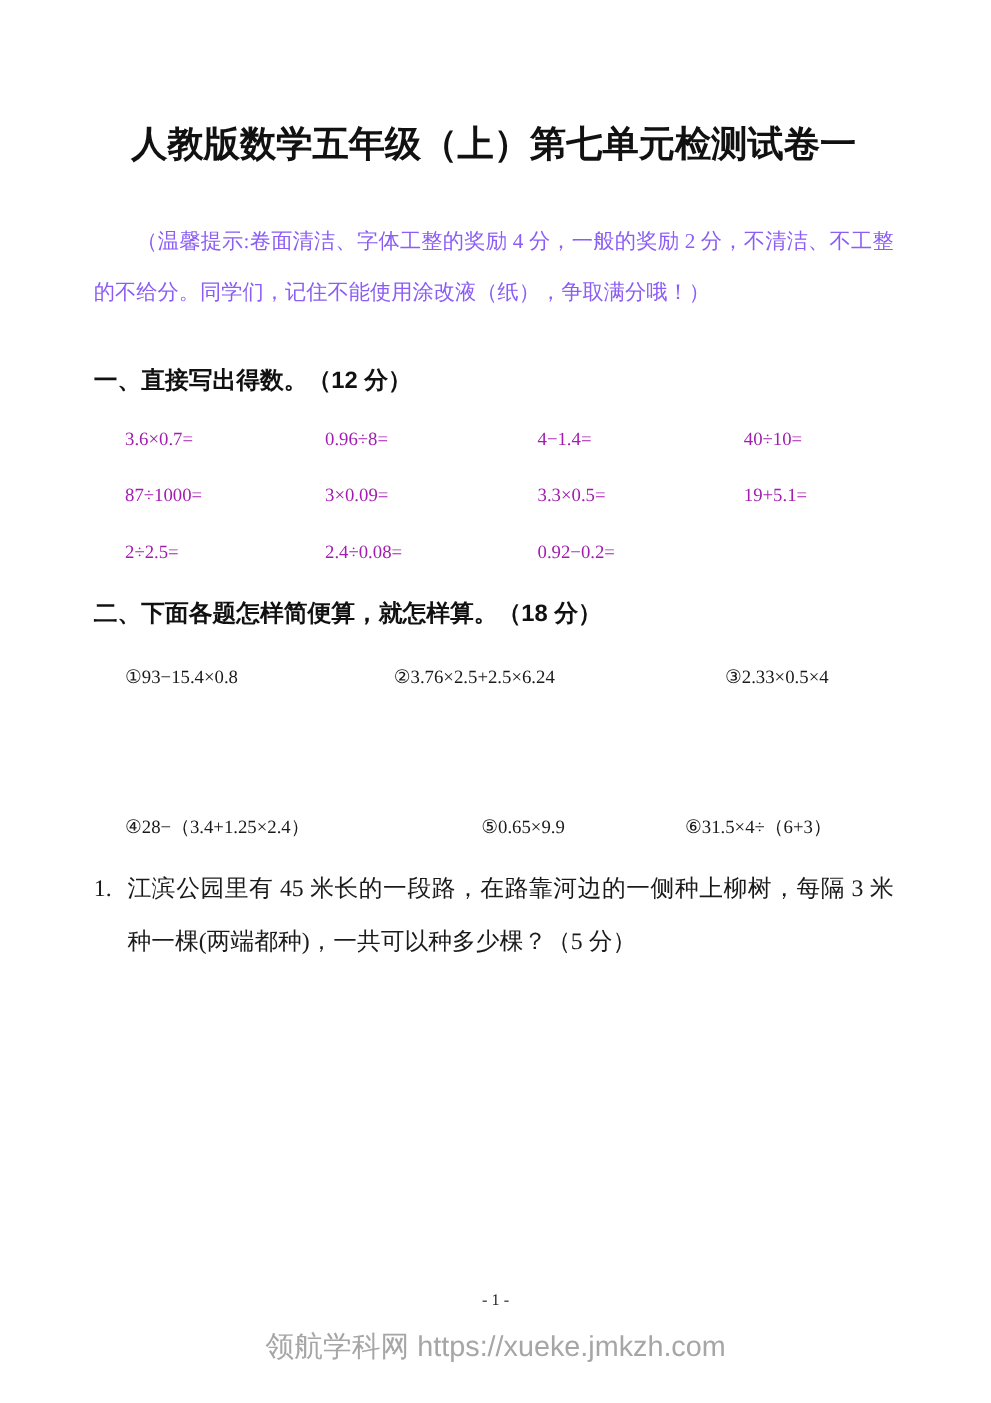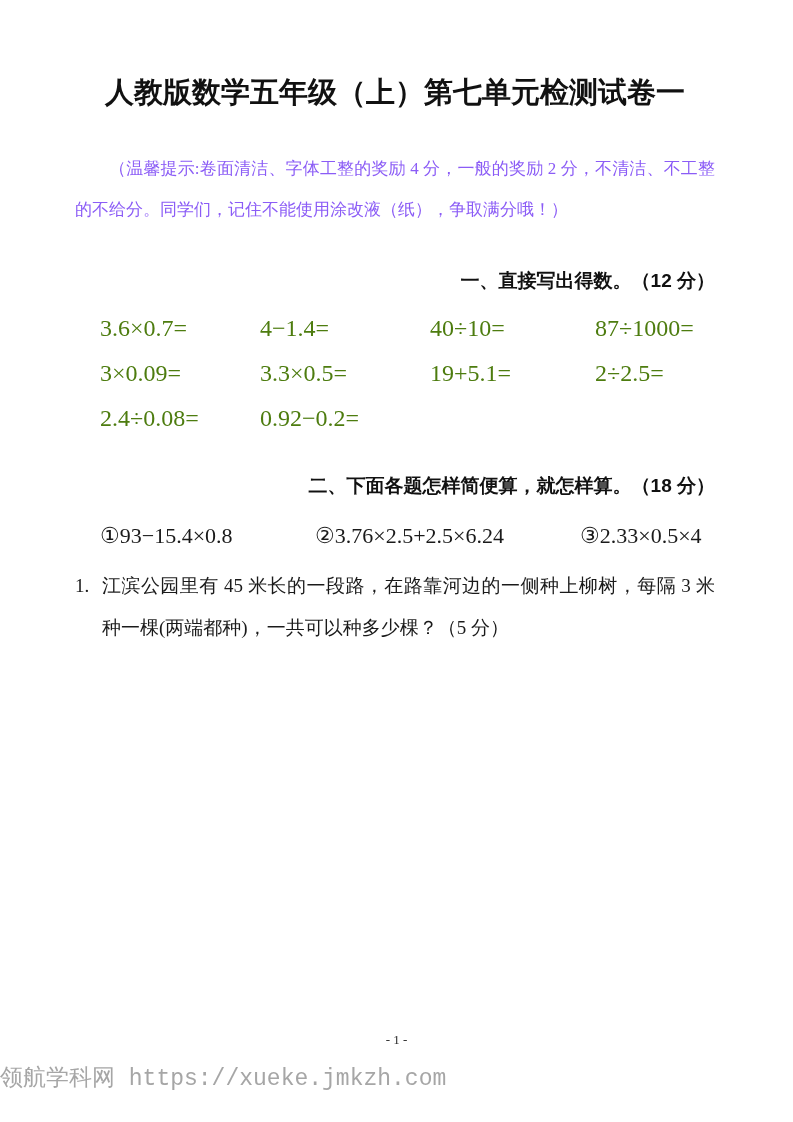--- a/index.html
+++ b/index.html
@@ -13,21 +13,21 @@
     height: 1122px;
     box-sizing: border-box;
     background: #ffffff;
     padding: 0 78px 0 75px;
     overflow: hidden;
     color: #1a1a1a;
     font-family: "Liberation Serif", "DejaVu Serif", serif;
   }
   .title {
     margin: 0;
-    padding-top: 74px;
+    padding-top: 98px;
     text-align: center;
     font-family: "Liberation Sans", "DejaVu Sans", sans-serif;
     font-weight: bold;
     font-size: 29px;
     line-height: 1.3;
     color: #111111;
   }
   .hint {
     margin: 36px 0 0 0;
     font-size: 17px;
@@ -36,44 +36,43 @@
     text-align: justify;
     color: #8b5cf6;
   }
   .sec-heading {
     margin: 0;
     font-family: "Liberation Sans", "DejaVu Sans", sans-serif;
     font-weight: bold;
     font-size: 19px;
     line-height: 26px;
     color: #111111;
-    text-align: right;
   }
   .h-s1 { margin-top: 38px; }
-  .h-s2 { margin-top: 32px; }
+  .h-s2 { margin-top: 14px; }
   .h-s3 {
     margin-top: 94px;
     line-height: 45px;
     padding-left: 22px;
     text-indent: -22px;
     text-align: justify;
   }
   .calc-grid {
     margin-top: 12px;
     padding-left: 25px;
     display: grid;
     grid-template-columns: 160px 170px 165px 1fr;
-    font-size: 24px;
+    font-size: 15px;
     line-height: 45px;
-    color: #4d7c0f;
+    color: #a21caf;
   }
   .s2-row {
     padding-left: 25px;
     display: grid;
-    font-size: 22px;
+    font-size: 15px;
     line-height: 26px;
     color: #1a1a1a;
   }
   .row-a {
     margin-top: 24px;
     grid-template-columns: 215px 265px 1fr;
   }
   .row-b {
     margin-top: 94px;
     grid-template-columns: 285px 163px 1fr;
@@ -99,58 +98,64 @@
     top: 1032px;
     text-align: center;
     font-size: 13px;
     color: #2a2a2a;
   }
   .watermark {
     position: absolute;
     left: 0;
     right: 0;
     top: 1062px;
-    text-align: left;
-    font-family: Liberation Mono, monospace;
+    text-align: center;
+    font-family: Liberation Sans, sans-serif;
     font-size: 23px;
     color: #a6a6a6;
   }
 </style>
 </head>
 <body>
 
 <div class="page">
 
   <h1 class="title">人教版数学五年级（上）第七单元检测试卷一</h1>
 
   <p class="hint">（温馨提示:卷面清洁、字体工整的奖励 4 分，一般的奖励 2 分，不清洁、不工整的不给分。同学们，记住不能使用涂改液（纸），争取满分哦！）</p>
 
   <h2 class="sec-heading h-s1">一、直接写出得数。（12 分）</h2>
 
   <div class="calc-grid">
     <span>3.6×0.7=</span>
+    <span>0.96÷8=</span>
     <span>4−1.4=</span>
     <span>40÷10=</span>
     <span>87÷1000=</span>
     <span>3×0.09=</span>
     <span>3.3×0.5=</span>
     <span>19+5.1=</span>
     <span>2÷2.5=</span>
     <span>2.4÷0.08=</span>
     <span>0.92−0.2=</span>
   </div>
 
   <h2 class="sec-heading h-s2">二、下面各题怎样简便算，就怎样算。（18 分）</h2>
 
   <div class="s2-row row-a">
     <span>①93−15.4×0.8</span>
     <span>②3.76×2.5+2.5×6.24</span>
     <span>③2.33×0.5×4</span>
   </div>
 
+  <div class="s2-row row-b">
+    <span>④28−（3.4+1.25×2.4）</span>
+    <span>⑤0.65×9.9</span>
+    <span>⑥31.5×4÷（6+3）</span>
+  </div>
 
 
   <div class="problem">
     <span class="pnum">1.</span>
     <div class="ptext">江滨公园里有 45 米长的一段路，在路靠河边的一侧种上柳树，每隔 3 米种一棵(两端都种)，一共可以种多少棵？（5 分）</div>
   </div>
 
   <div class="page-num">- 1 -</div>
 
   <div class="watermark">领航学科网 https://xueke.jmkzh.com</div>

